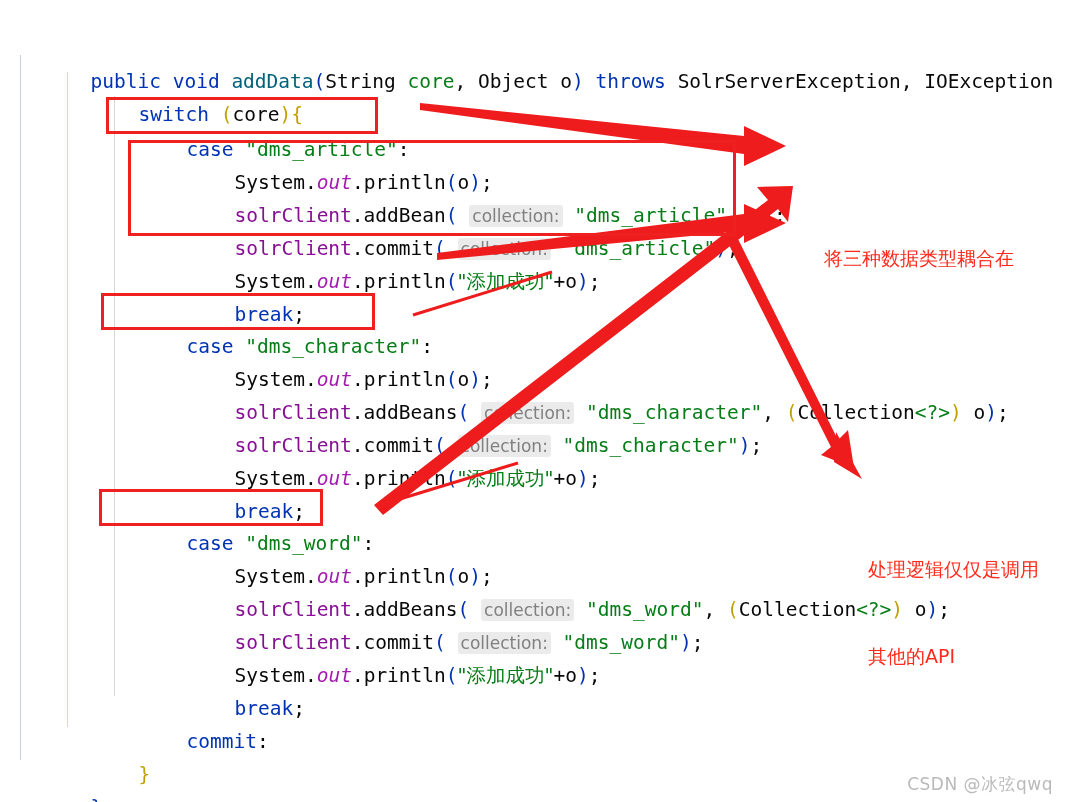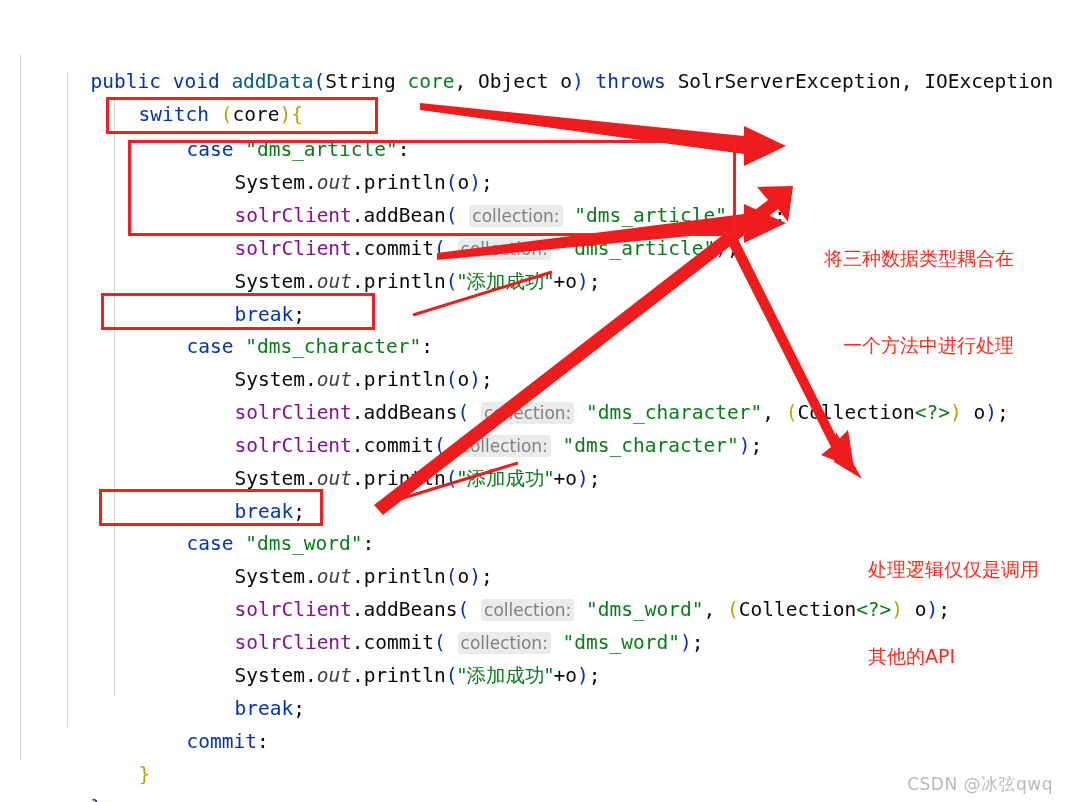--- a/index.html
+++ b/index.html
@@ -24,21 +24,21 @@
     white-space:pre;
     color:#080808;
     z-index:2;
   }
   .line{position:absolute;left:0;white-space:pre;}
 
   
   .kw{color:#0033b3;}
   .meth{color:#00627a;}           
   .str{color:#067d17;}            
-  .field{color:#404040;font-style:italic;} 
+  .field{color:#a21caf;font-style:italic;} 
   .inst{color:#871094;}           
   .par{color:#0033b3;}            
   .brace{color:#c0a000;}          
   .type{color:#080808;}
   .punc{color:#080808;}
   .hint{
     background:#ebebeb;
     color:#808080;
     border-radius:3px;
     padding:1px 3px 1px 3px;
@@ -237,21 +237,20 @@
     </g>
 
     <g>
       <polygon points="737,237 838,440 848,430 854,468 821,455 831,447 729,245" fill="#ee1c1c"></polygon>
       <polygon points="836,432 862,479 834,462" fill="#ee1c1c"></polygon>
     </g>
   </svg>
 
   <div class="anno" style="left:824px;top:186px;text-align:right;">
     <div>将三种数据类型耦合在</div>
-    <div>一个方法中进行处理</div>
   </div>
 
   <div class="anno" style="left:868px;top:497px;">
     <div>处理逻辑仅仅是调用</div>
     <div>其他的API</div>
   </div>
 
   <div class="watermark">CSDN @冰弦qwq</div>
 
 </div>

